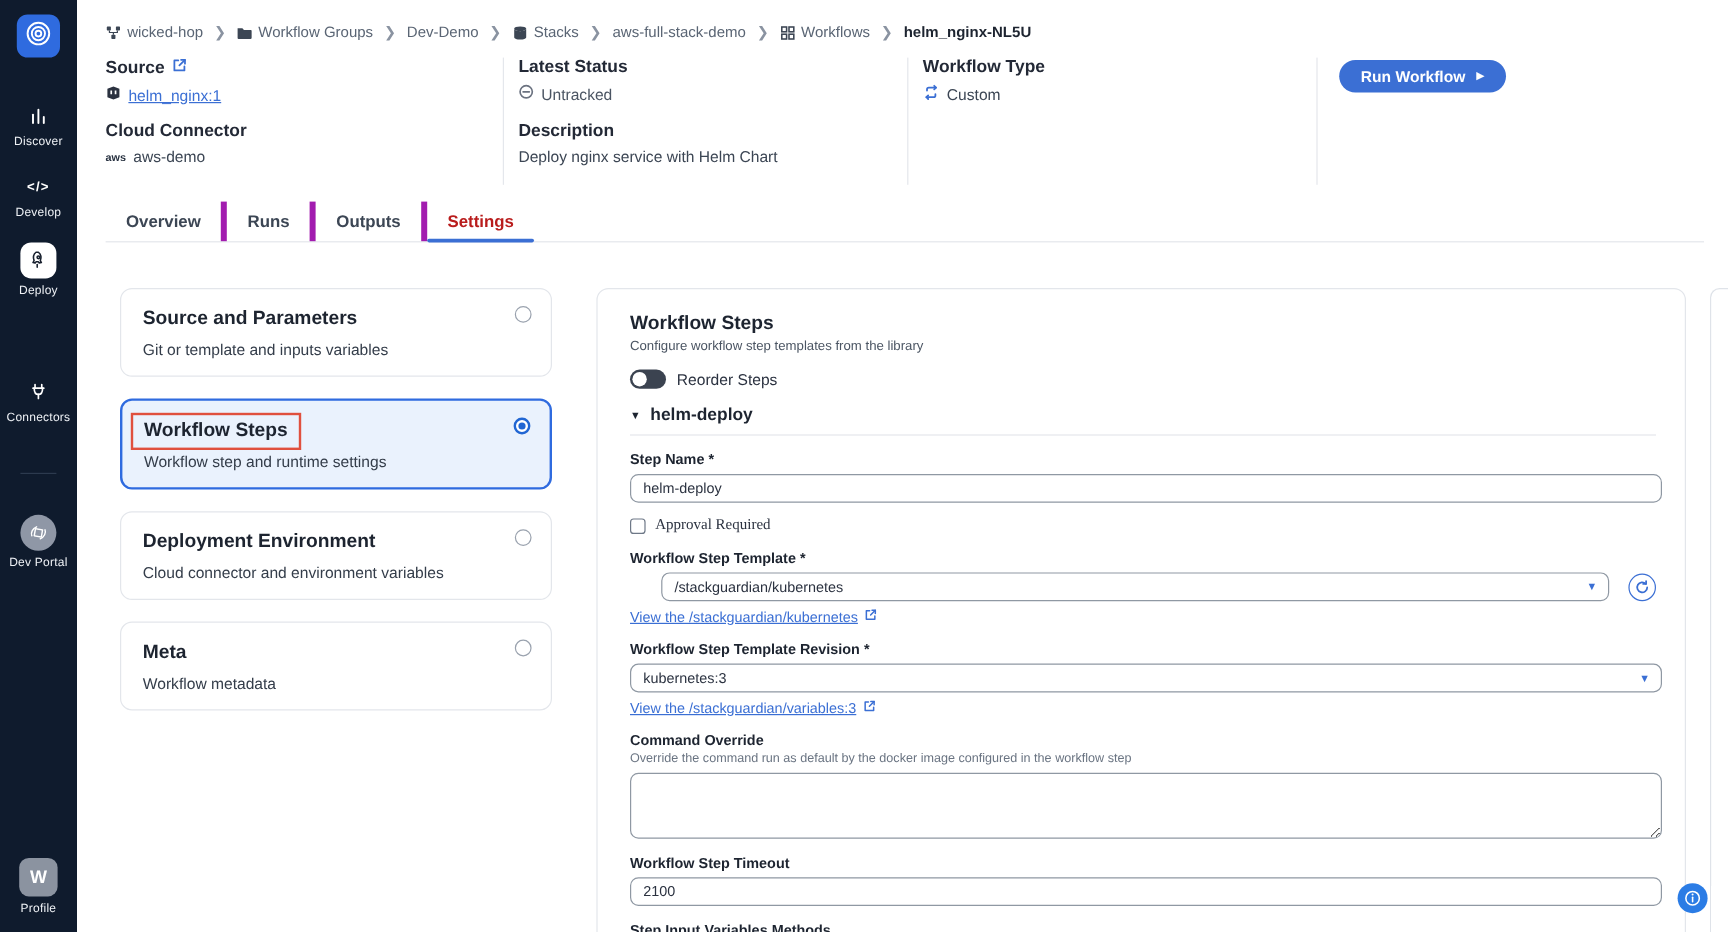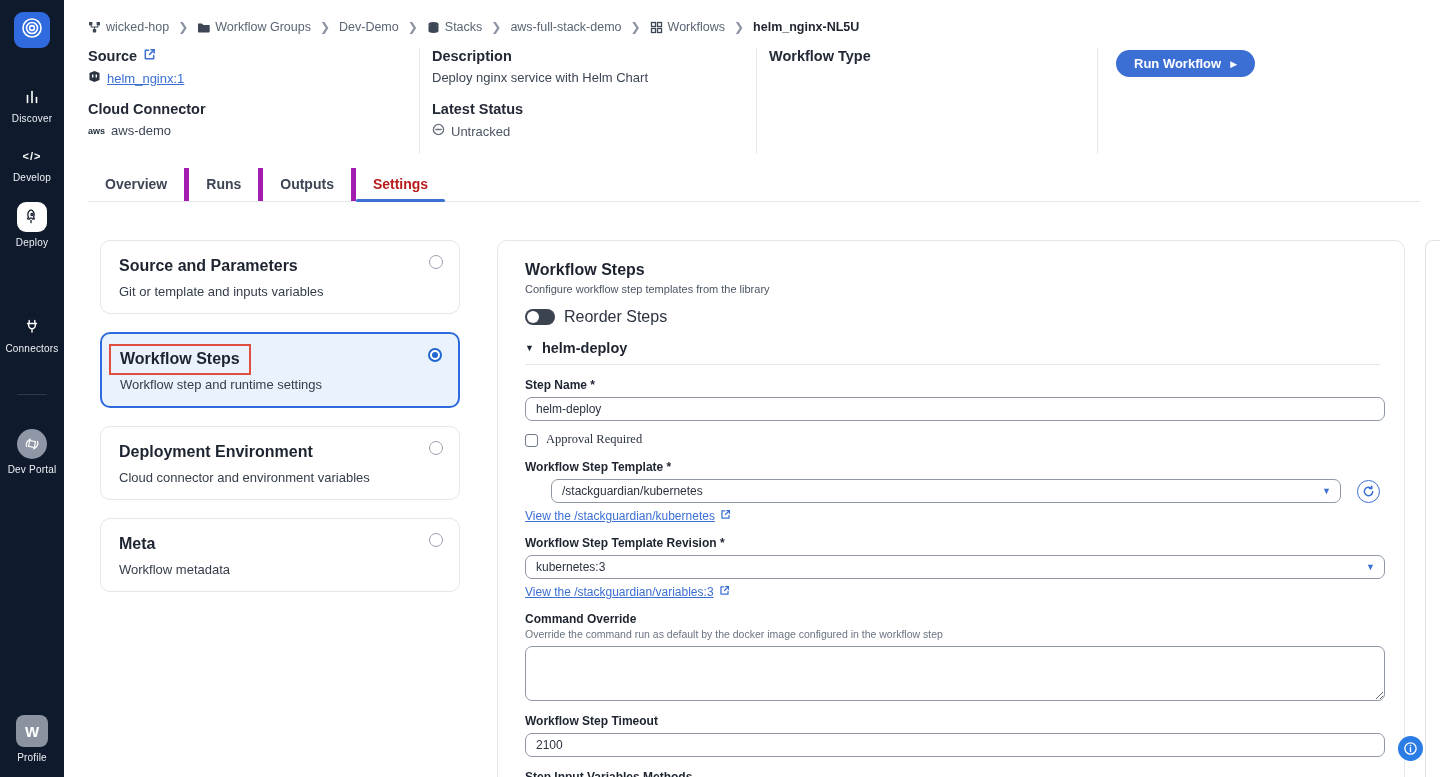--- a/index.html
+++ b/index.html
@@ -68,21 +68,21 @@
   .radio { position:absolute; right:16px; top:14px; width:14px; height:14px; border-radius:50%;
            border:1.5px solid #9aa2ae; background:#fff; }
   .radio.checked { border:2px solid #2166d3; display:flex; align-items:center; justify-content:center; }
   .radio.checked::after { content:""; width:6px; height:6px; border-radius:50%; background:#2166d3; }
 
   
   .form-card { position:absolute; left:433px; top:240px; width:908px; height:600px;
                border:1px solid #e3e6eb; border-radius:10px; background:#fff; padding:20px 24px 0 27px; }
   .form-title { font-size:16px; font-weight:bold; color:#1d2430; }
   .form-sub { margin-top:4px; font-size:11px; color:#4b5563; }
-  .toggle-row { margin-top:13px; display:flex; align-items:center; gap:9px; font-size:16px; color:#2b3240; }
+  .toggle-row { margin-top:13px; display:flex; align-items:center; gap:9px; font-size:13px; color:#2b3240; }
   .toggle { width:30px; height:16px; border-radius:8px; background:#3b4350; position:relative; cursor:pointer; }
   .toggle::after { content:""; position:absolute; left:2px; top:2px; width:12px; height:12px;
                    border-radius:50%; background:#fff; }
   .step-header { margin-top:14px; padding-bottom:8px; border-bottom:1px solid #e4e7ec;
                  font-size:14.5px; font-weight:bold; color:#1d2430; display:flex; align-items:center; gap:8px;
                  cursor:pointer; }
   .caret { font-size:9px; color:#1d2430; }
   .f-label { margin-top:13px; font-size:12px; font-weight:bold; color:#1d2430; }
   .f-help { margin-top:2px; font-size:10.5px; color:#6a7482; }
   .t-input { margin-top:5px; width:860px; height:24px; border:1px solid #8f98a3; border-radius:7px;
@@ -271,47 +271,58 @@
         <div class="h-value">
           <span class="aws-word">aws</span>
           <span>aws-demo</span>
         </div>
       </div>
     </div>
 
     <div class="h-col bordered" style="width:337px">
       <div class="h-block">
         <div class="h-label">
-            <span>Description</span>
-          </div>
-        <div class="h-value">
-            <span>Deploy nginx service with Helm Chart</span>
-          </div>
-      </div>
-      <div class="h-block">
-        <div class="h-label">
             <span>Latest Status</span>
           </div>
         <div class="h-value" style="color:#4b5563">
           <span>
             <svg width="13" height="13" viewBox="0 0 14 14" fill="none" stroke="#6b7280" stroke-width="1.5">
               <circle cx="7" cy="7" r="5.5"></circle>
                 <path d="M4.2 7h5.6" stroke-linecap="round"></path>
             </svg>
           </span>
           <span>Untracked</span>
         </div>
       </div>
+      <div class="h-block">
+        <div class="h-label">
+            <span>Description</span>
+          </div>
+        <div class="h-value">
+            <span>Deploy nginx service with Helm Chart</span>
+          </div>
+      </div>
     </div>
 
     <div class="h-col bordered" style="width:341px">
       <div class="h-block">
         <div class="h-label">
             <span>Workflow Type</span>
           </div>
+        <div class="h-value">
+          <span>
+            <svg width="14" height="14" viewBox="0 0 14 14" fill="none" stroke="#3b6fd4" stroke-width="1.5" stroke-linecap="round" stroke-linejoin="round">
+              <path d="M3.5 5.5v-1a1.5 1.5 0 0 1 1.5-1.5h6"></path>
+                <path d="M9.5 1.5 11 3l-1.5 1.5"></path>
+              <path d="M10.5 8.5v1A1.5 1.5 0 0 1 9 11H3"></path>
+                <path d="M4.5 12.5 3 11l1.5-1.5"></path>
+            </svg>
+          </span>
+          <span>Custom</span>
+        </div>
       </div>
     </div>
 
     <button class="run-btn">
       <span>Run Workflow</span>
       <span class="play-glyph">▶</span>
     </button>
   </section>
 
   <div class="tabs-wrap">

